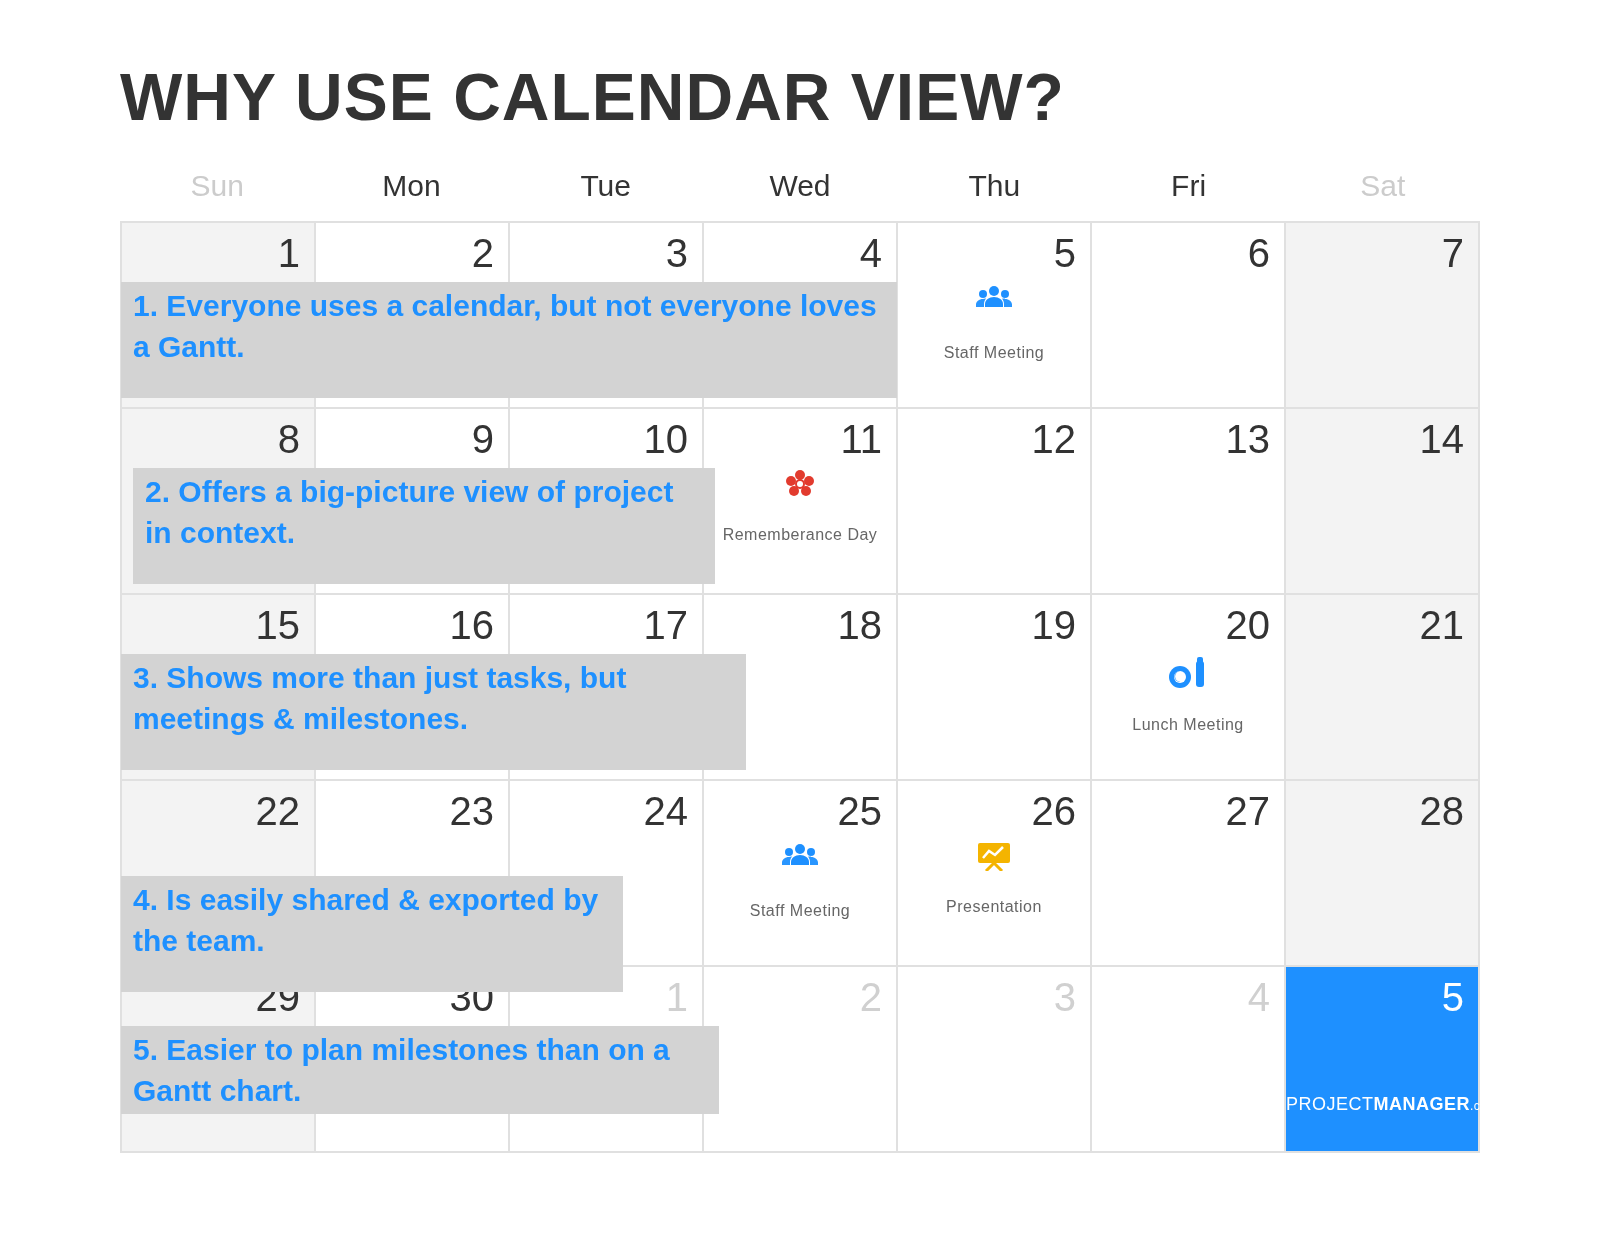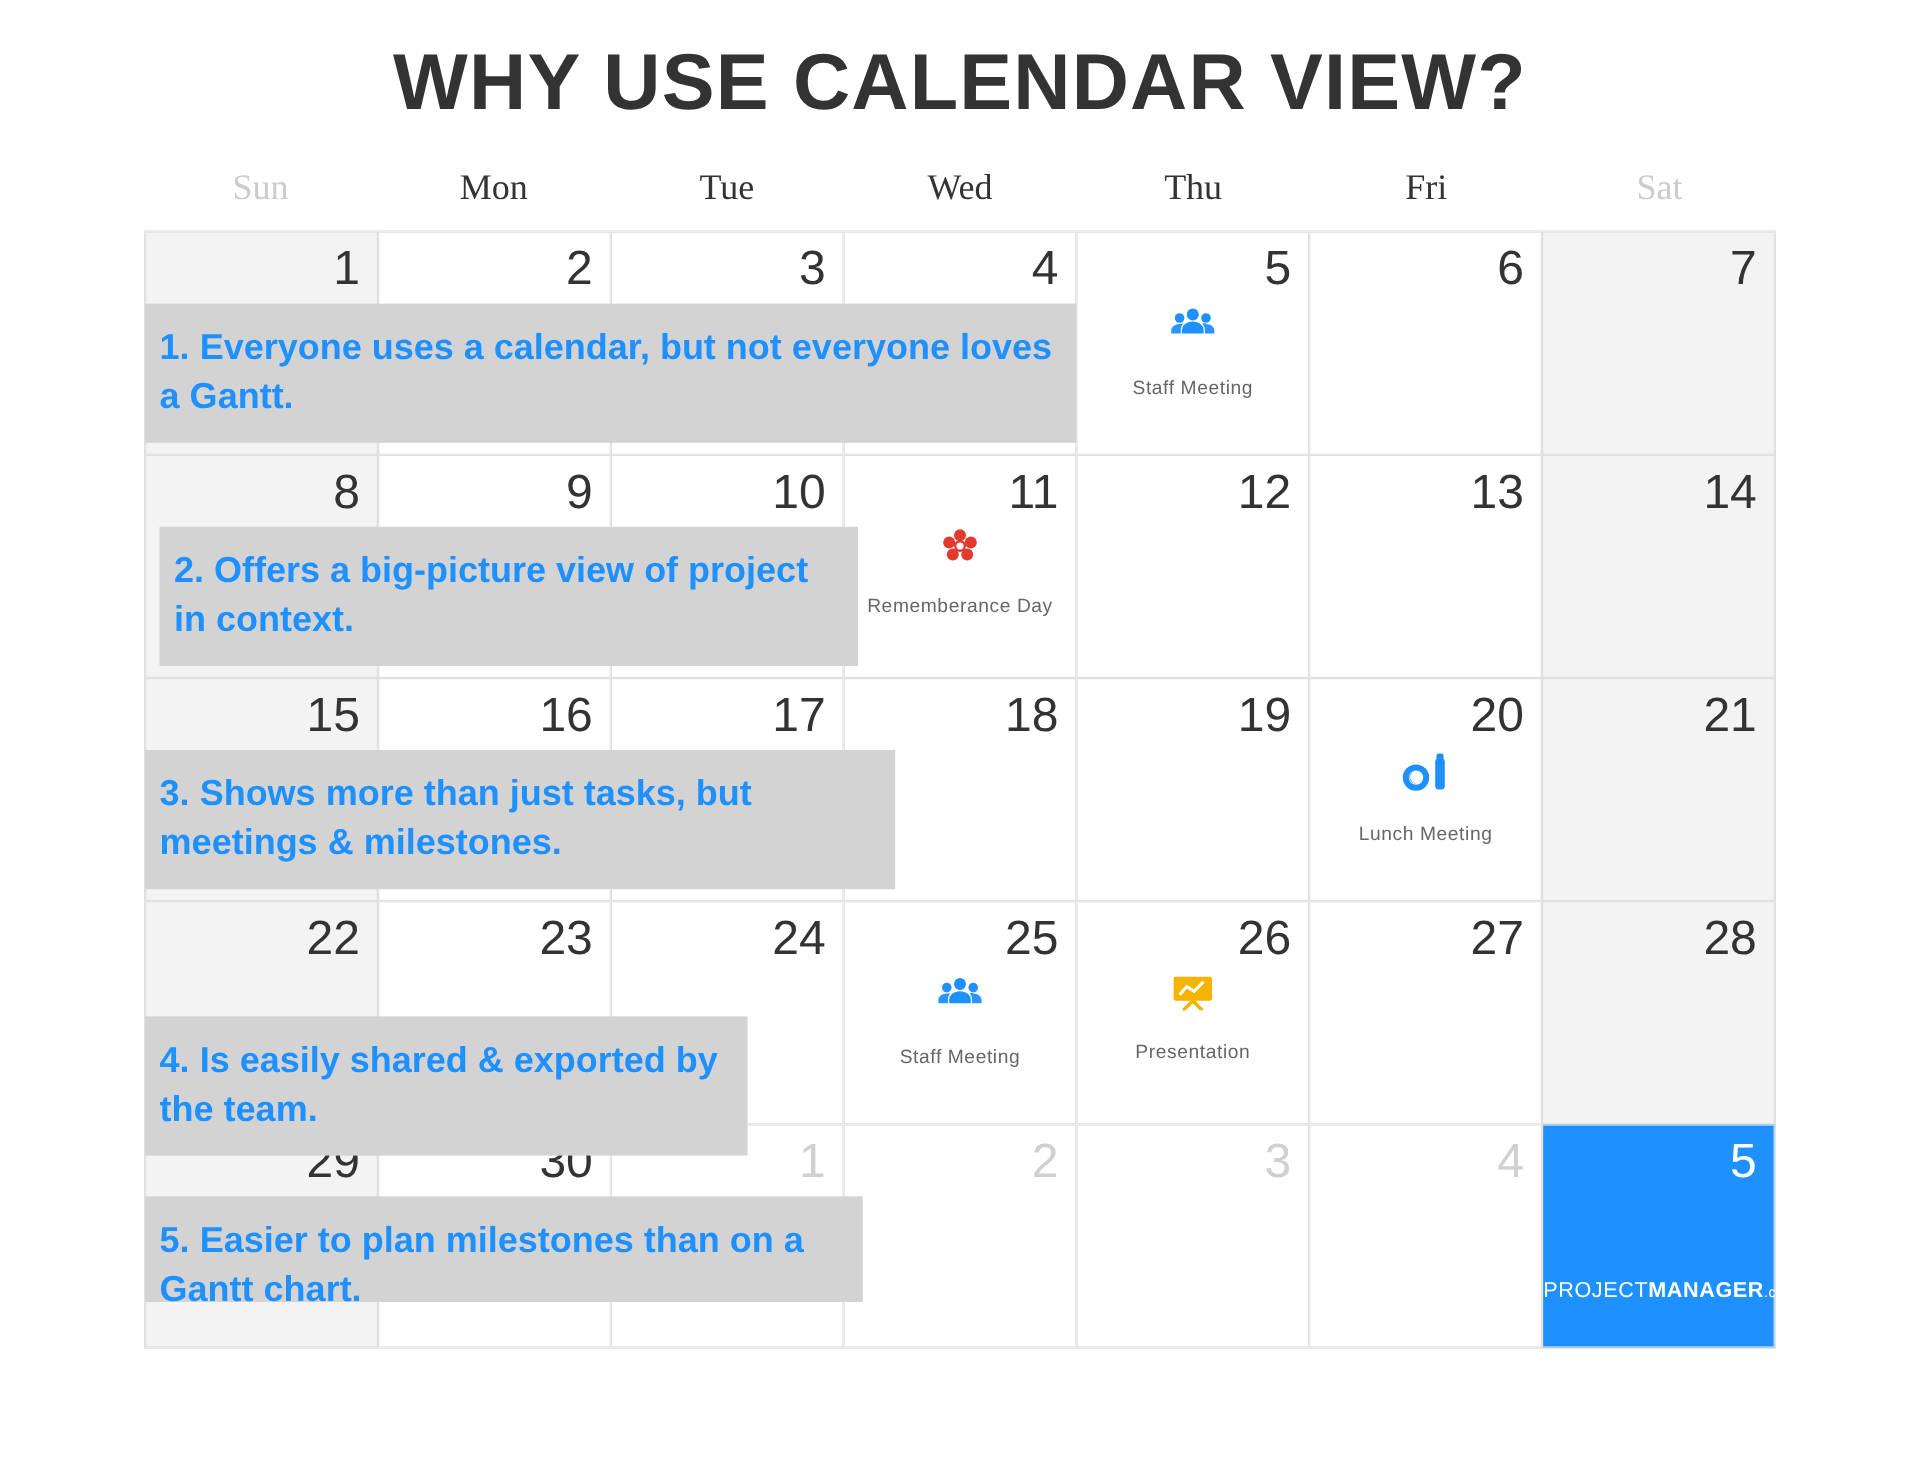--- a/index.html
+++ b/index.html
@@ -7,35 +7,34 @@
     font-family: Arial, Helvetica, sans-serif;
     background: #ffffff;
     width: 1600px;
     height: 1236px;
     padding: 30px 120px 40px 120px;
   }
   .title {
     font-size: 66px;
     font-weight: 900;
     color: #333333;
-    text-align: center;
     letter-spacing: 1px;
     margin-bottom: 28px;
+    margin-top: 29px;
   }
   .weekdays {
     display: grid;
     grid-template-columns: repeat(7, 1fr);
     margin-bottom: 12px;
   }
   .weekday {
     text-align: center;
     font-size: 30px;
     color: #333333;
     padding: 6px 0;
-    font-family: Liberation Serif, serif;
   }
   .weekday.weekend { color: #cccccc; }
   .calendar {
     position: relative;
     display: grid;
     grid-template-columns: repeat(7, 1fr);
     grid-template-rows: repeat(5, 186px);
     border: 1px solid #e0e0e0;
   }
   .cell {
@@ -72,21 +71,21 @@
     margin-top: 27px;
   }
   
   .annotation {
     position: absolute;
     background: #d3d3d3;
     color: #1e90ff;
     font-size: 30px;
     font-weight: 700;
     line-height: 1.35;
-    padding: 17px 12px 10px 12px;
+    padding: 4px 12px 10px 12px;
     z-index: 5;
   }
   
   .logo {
     position: absolute;
     bottom: 36px;
     left: 0;
     right: 0;
     text-align: center;
     font-size: 18px;

